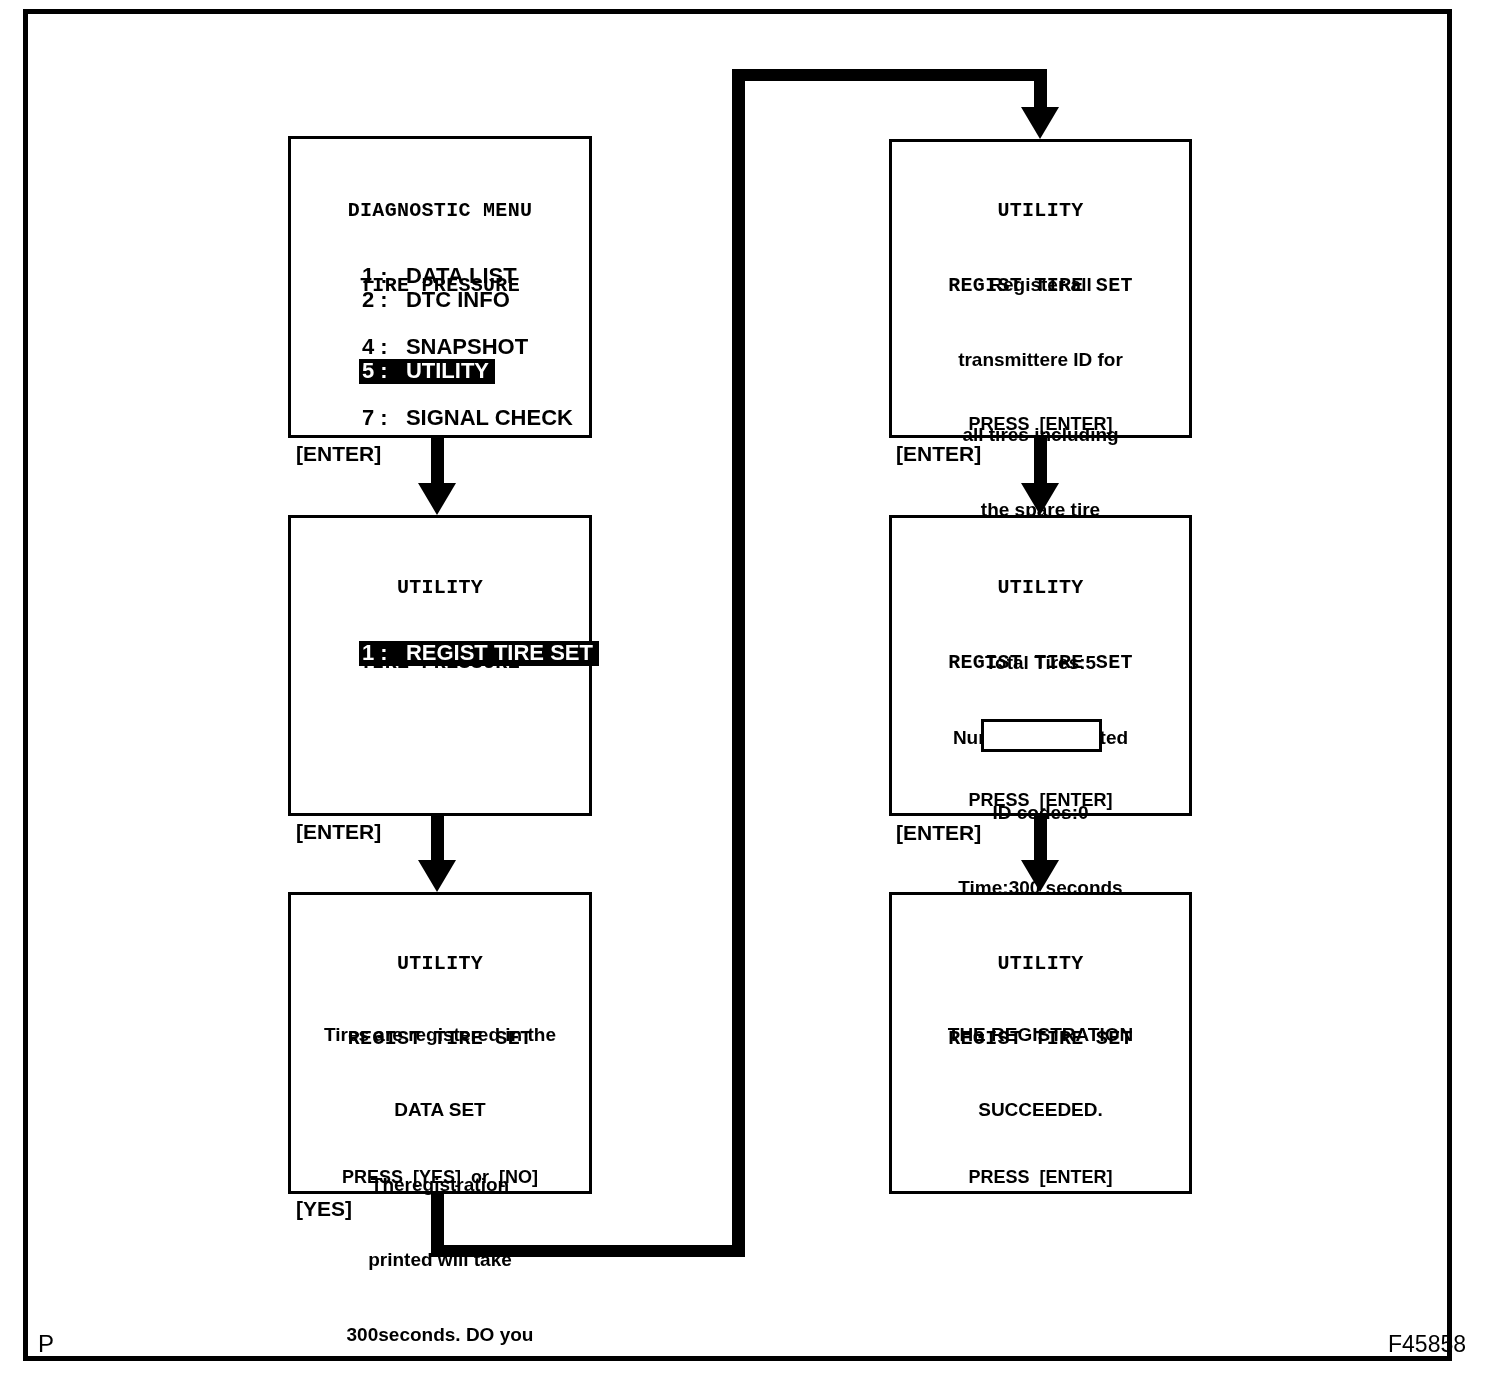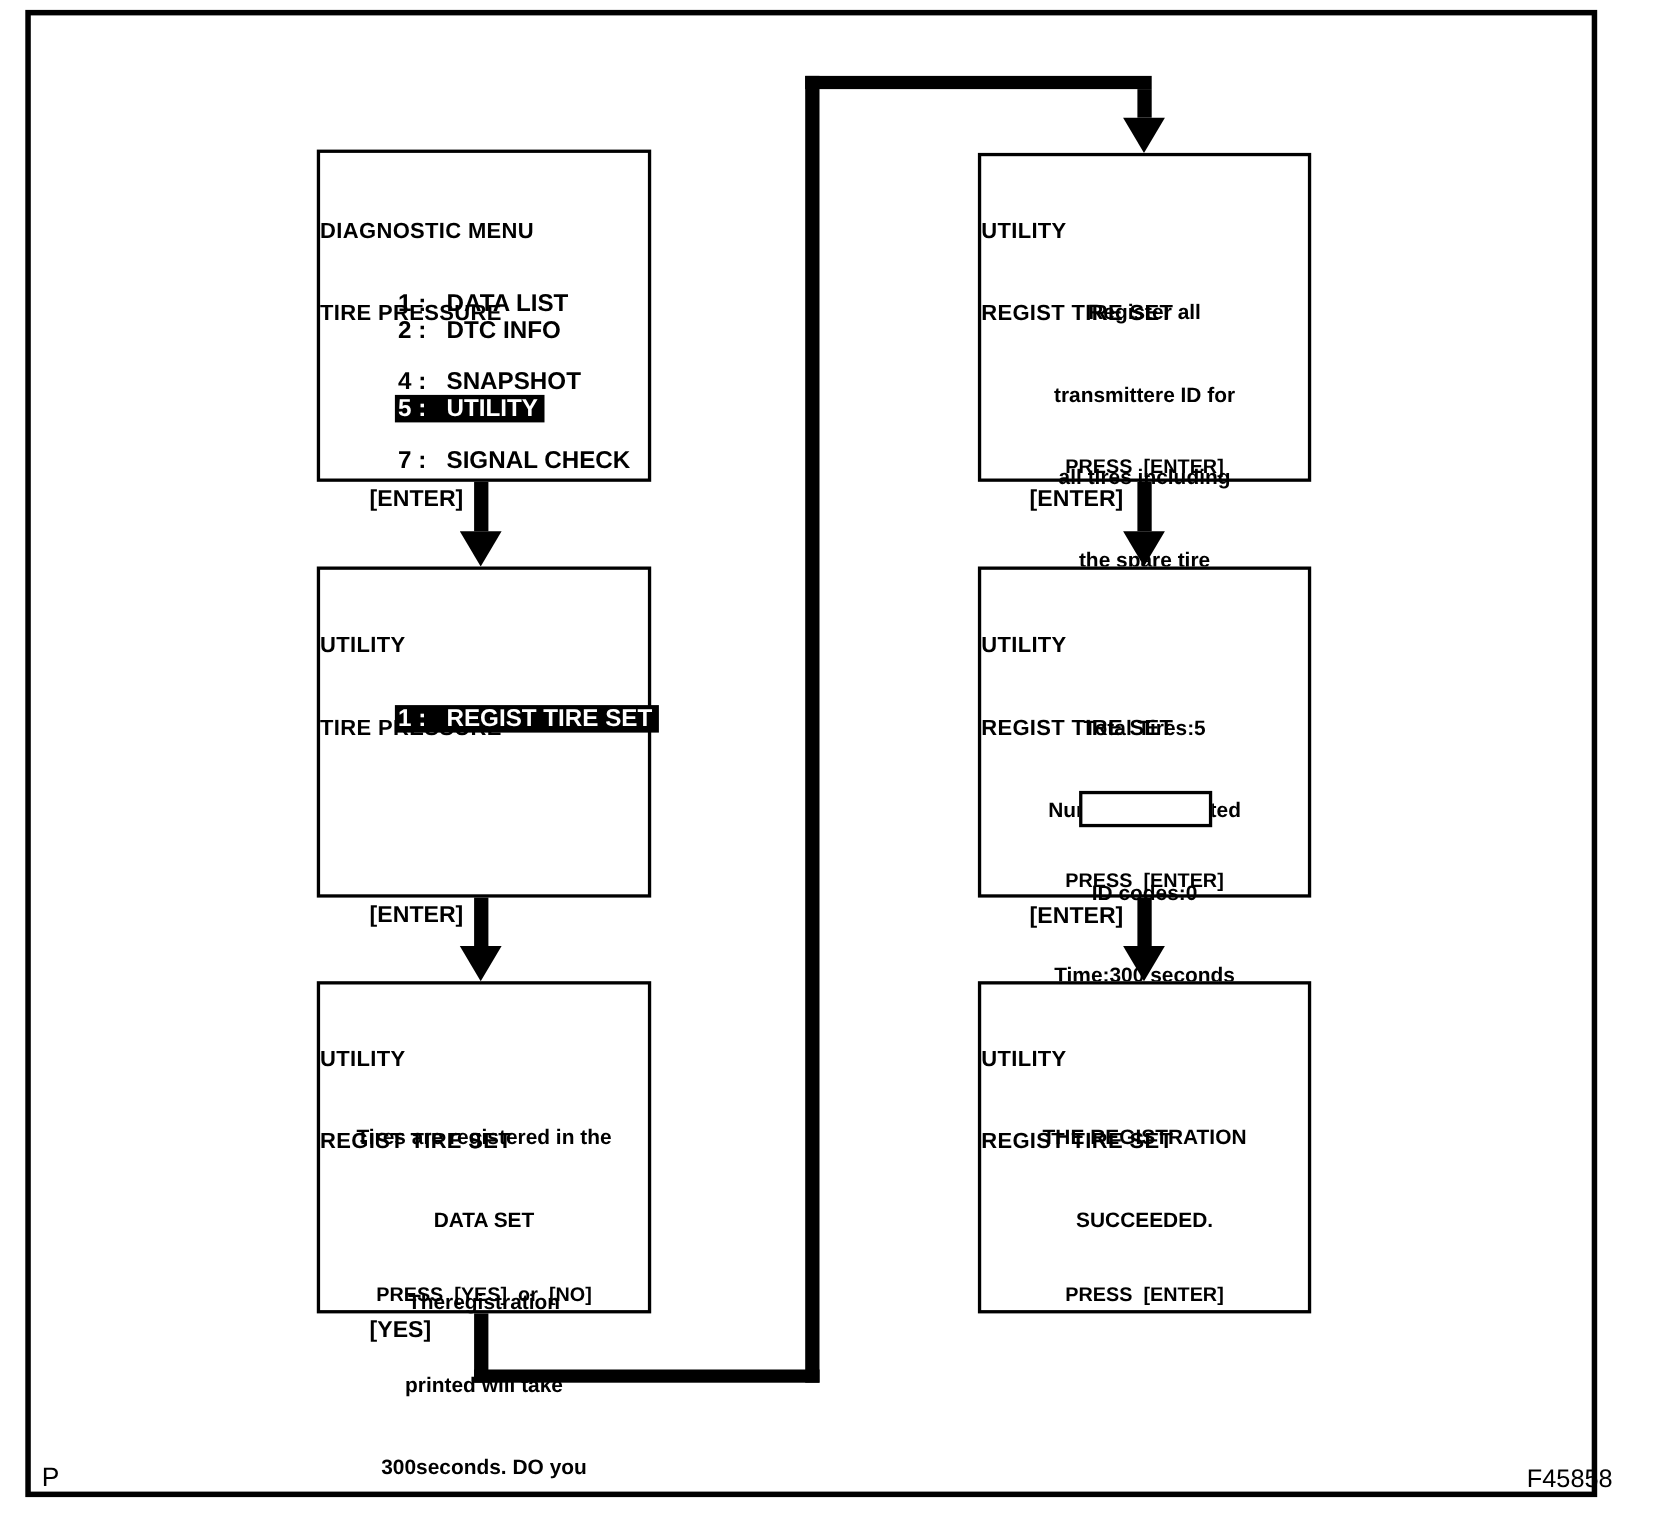--- a/index.html
+++ b/index.html
@@ -18,38 +18,38 @@
     font-size:24px; font-weight:normal; white-space:pre;
   }
   .fig-code {
     position:absolute; left:1388px; top:1331px;
     font-size:23px; font-weight:normal; white-space:pre;
   }
   .screen {
     position:absolute; border:3px solid #000; background:#fff;
   }
   .title {
-    position:absolute; left:0; right:0; 
-    font-size:20px; line-height:25px; letter-spacing:0.3px; white-space:pre;
+    position:absolute; left:0; right:0; text-align:center;
+    font-size:20px; line-height:25px; letter-spacing:0.3px; white-space:pre;font-family:Liberation Mono, monospace;
   }
   .menu { position:absolute; left:22px; right:6px; }
   .mi { height:24px; font-size:22px; line-height:24px; white-space:pre; }
   .mi-in { display:inline-flex; align-items:baseline; }
   .mi-num { display:inline-block; width:44px; }
   .mi-in.hl { background:#000; color:#fff; padding:0 6px 1px 3px; margin-left:-3px; }
   .sp { height:23px; }
   .body-text {
     position:absolute; left:0; right:0; text-align:center;
     font-size:19px; line-height:25px; white-space:pre;
   }
   .action {
     position:absolute; left:0; right:0; top:270px; text-align:center;
     font-size:18px; line-height:25px; white-space:pre;
   }
-  .key-label { position:absolute; font-size:21px; line-height:22px; white-space:pre;margin-left:40px; }
+  .key-label { position:absolute; font-size:21px; line-height:22px; white-space:pre; }
   .arrow {
     position:absolute; width:38px; display:flex; flex-direction:column; align-items:center;
   }
   .arrow .shaft { flex:1 1 auto; width:13px; background:#000; }
   .arrow .head {
     width:0; height:0; flex:0 0 auto;
     border-left:19px solid transparent; border-right:19px solid transparent;
     border-top:32px solid #000;
   }
   .conn { position:absolute; background:#000; }

